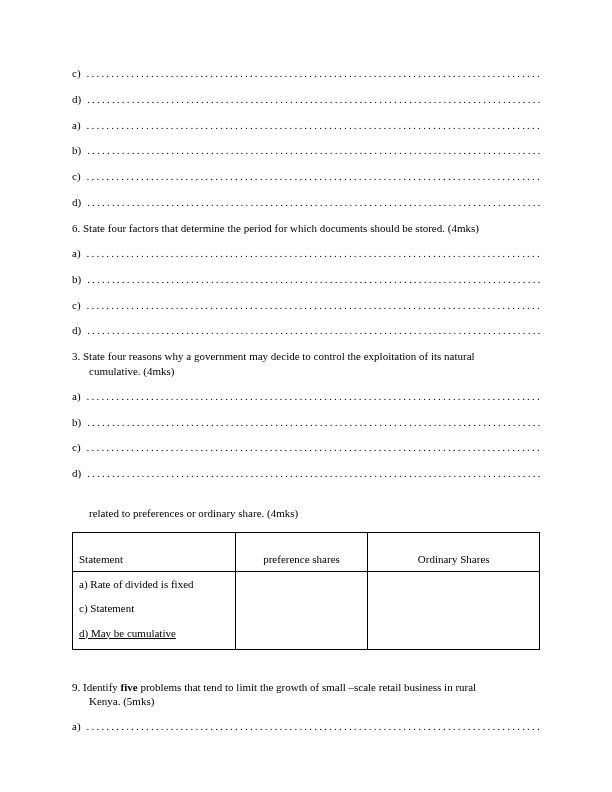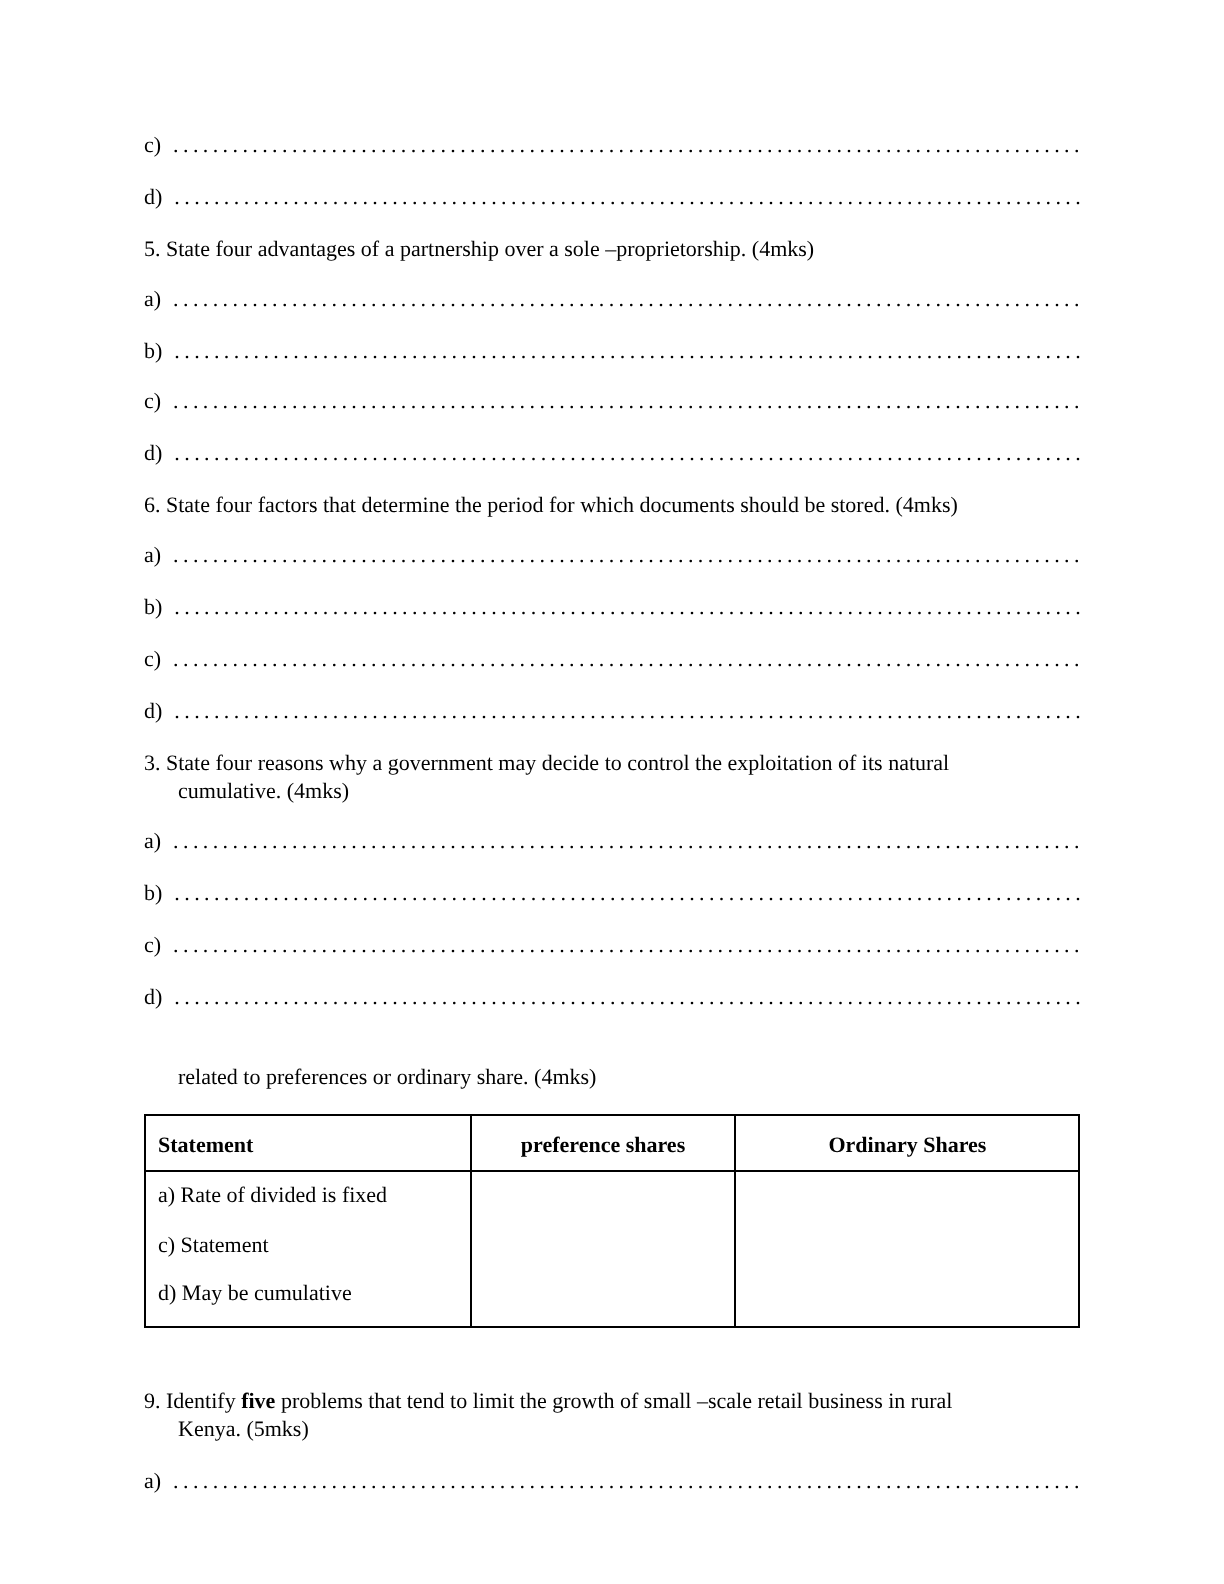--- a/index.html
+++ b/index.html
@@ -40,62 +40,62 @@
     white-space: nowrap;
     letter-spacing: 2.2px;
   }
   table.shares {
     border-collapse: collapse;
     width: 100%;
     margin: 1px 0 30px 0;
     font-size: 11px;
   }
   table.shares th {
-    font-weight: bold;
+    font-weight: normal;
     border: 1px solid #000;
-    padding: 8px 6px 5px 6px;
+    padding: 19px 6px 5px 6px;
     text-align: center;
   }
   table.shares th.stmt {
     text-align: left;
   }
   table.shares td {
     border-left: 1px solid #000;
     border-right: 1px solid #000;
     border-top: 0;
     border-bottom: 0;
     padding: 5px 6px 5px 6px;
     text-align: left;
     margin-top: 28px;
   }
   table.shares {
     border: 1px solid #000;
   }
   table.shares tr.last td {
     padding-bottom: 9px;
+    text-decoration: underline;
   }
   col.c1 { width: 163px; }
   col.c2 { width: 133px; }
   col.c3 { width: 172px; }
 </style>
 </head>
 <body>
 
 <div class="sheet">
 
   <div class="ans">
     <span class="lbl">c)</span>
     <span class="dots">..........................................................................................................................................................................</span>
   </div>
   <div class="ans">
     <span class="lbl">d)</span>
     <span class="dots">..........................................................................................................................................................................</span>
   </div>
 
-  <p class="q">5. State four advantages of a partnership over a sole –proprietorship. (4mks)</p>
   <div class="ans">
     <span class="lbl">a)</span>
     <span class="dots">..........................................................................................................................................................................</span>
   </div>
   <div class="ans">
     <span class="lbl">b)</span>
     <span class="dots">..........................................................................................................................................................................</span>
   </div>
   <div class="ans">
     <span class="lbl">c)</span>

